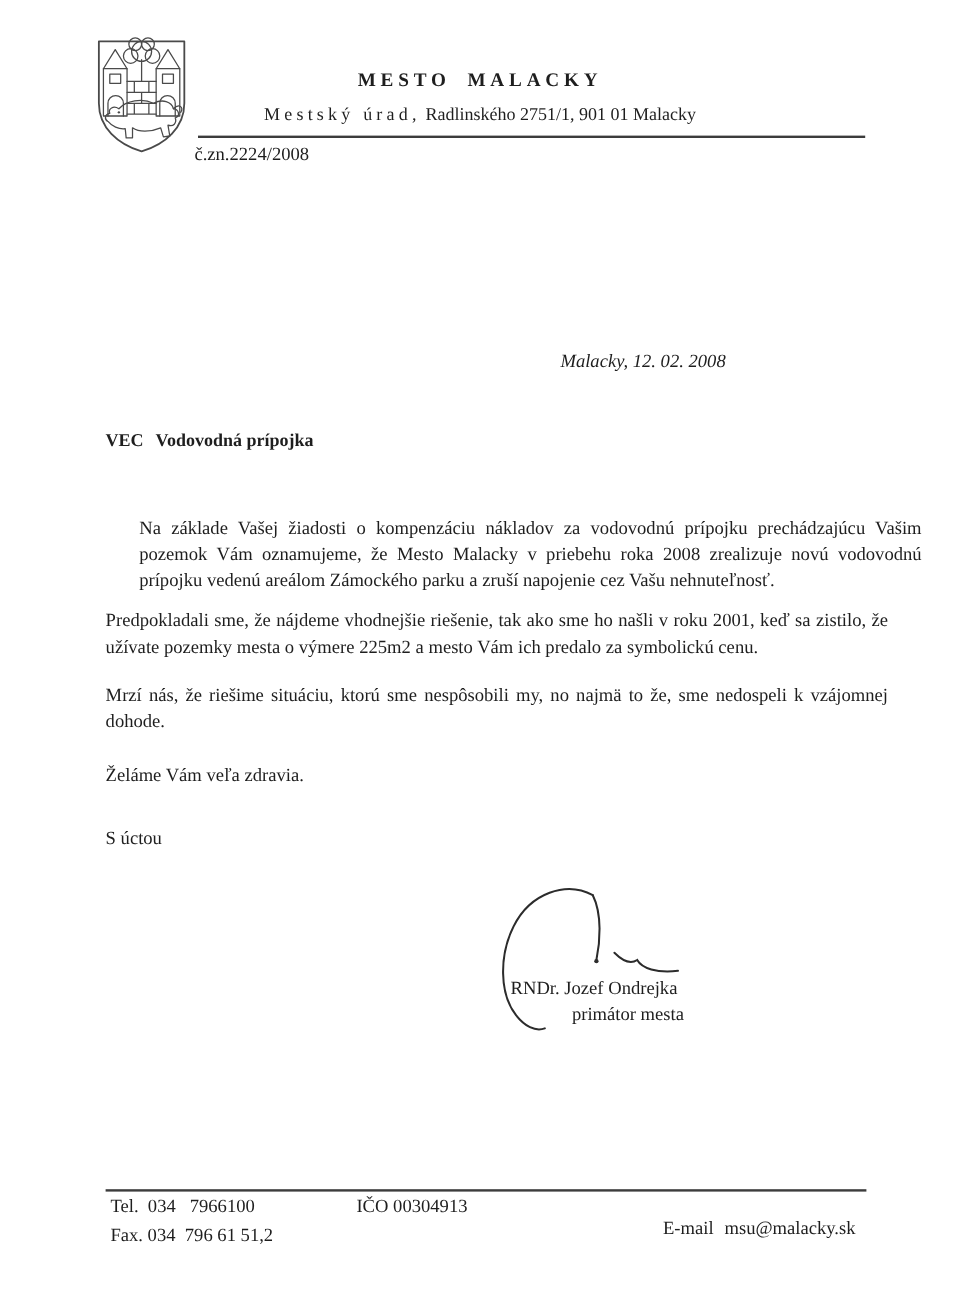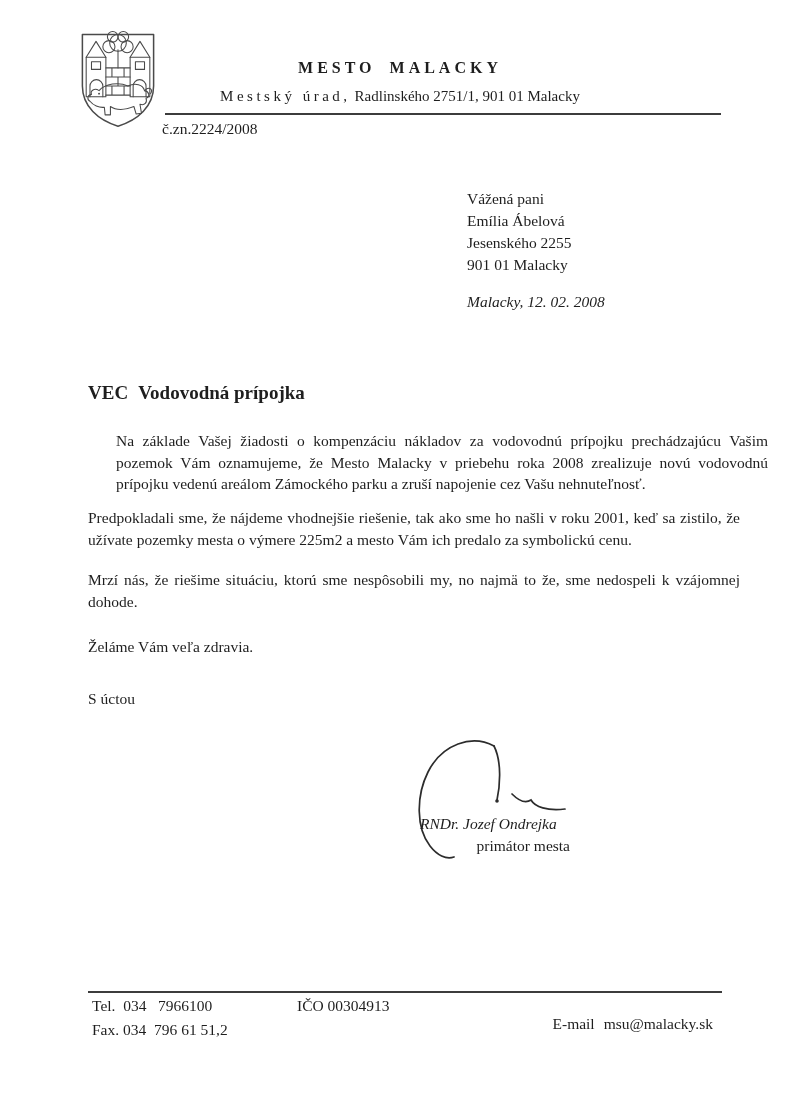--- a/index.html
+++ b/index.html
@@ -36,40 +36,40 @@
     left: 165px; top: 113px; width: 556px; height: 2px;
     background: #3c3c3c;
   }
   .ref-no { left: 162px; top: 120px; font-size: 15.5px; }
 
   
   .recipient { left: 467px; top: 188px; font-size: 15.5px; line-height: 22px; }
   .date-line { left: 467px; top: 293px; font-size: 15.5px; white-space: pre; font-style: italic; }
 
   
-  .subject { left: 88px; top: 382px; font-size: 19px; font-weight: bold; }
+  .subject { left: 88px; top: 360px; font-size: 15px; font-weight: bold; }
   .subject .subj-label { margin-right: 10px; }
 
   
   .para {
     left: 88px; width: 652px;
     margin: 0;
     font-size: 15.5px;
     line-height: 21.5px;
     text-align: justify;
   }
   .p1 { top: 430px; margin-left: 28px; }
   .p2 { top: 507px; }
   .p3 { top: 569px; }
   .wish    { left: 88px; top: 638px; font-size: 15.5px; }
   .closing { left: 88px; top: 690px; font-size: 15.5px; }
 
   
   .sig-art  { left: 408px; top: 736px; width: 165px; height: 130px; }
-  .sig-name  { left: 420px; top: 815px; width: 150px; font-size: 15.5px; font-style: italic; }
+  .sig-name  { left: 420px; top: 815px; width: 150px; text-align: center; font-size: 15.5px; }
   .sig-title { left: 420px; top: 837px; width: 150px; text-align: right; font-size: 15.5px; }
 
   
   .footer-rule { left: 88px; top: 991px; width: 634px; height: 2px; background: #3c3c3c; }
   .ft { font-size: 15.5px; white-space: pre; }
   .ft-tel   { left: 92px;  top: 997px; }
   .ft-fax   { left: 92px;  top: 1021px; }
   .ft-ico   { left: 297px; top: 997px; }
   .ft-email { left: 537px; top: 997px; }
   .ft-email .em-label { margin-right: 9px; }
@@ -111,26 +111,20 @@
     <path class="ln thin" d="M90,80 C96,74 102,78 98,84"></path>
   </svg>
 
   <div class="abs lh-title">MESTO MALACKY</div>
   <div class="abs lh-subtitle">
     <span class="spaced">Mestský úrad,</span><span>Radlinského 2751/1, 901 01 Malacky</span>
   </div>
   <div class="abs header-rule"></div>
   <div class="abs ref-no">č.zn.2224/2008</div>
 
-  <div class="abs recipient">
-    <div>Vážená pani</div>
-    <div>Emília Ábelová</div>
-    <div>Jesenského 2255</div>
-    <div>901 01 Malacky</div>
-  </div>
 
   <div class="abs date-line">Malacky, 12. 02. 2008</div>
 
   <div class="abs subject">
     <span class="subj-label">VEC</span><span>Vodovodná prípojka</span>
   </div>
 
   <p class="abs para p1">Na základe Vašej žiadosti o kompenzáciu nákladov za vodovodnú prípojku prechádzajúcu Vašim pozemok Vám oznamujeme, že Mesto Malacky v priebehu roka 2008 zrealizuje novú vodovodnú prípojku vedenú areálom Zámockého parku a zruší napojenie cez Vašu nehnuteľnosť.</p>
   <p class="abs para p2">Predpokladali sme, že nájdeme vhodnejšie riešenie, tak ako sme ho našli v roku 2001, keď sa zistilo, že užívate pozemky mesta o výmere 225m2 a mesto Vám ich predalo za symbolickú cenu.</p>
   <p class="abs para p3">Mrzí nás, že riešime situáciu, ktorú sme nespôsobili my, no najmä to že, sme nedospeli k vzájomnej dohode.</p>

